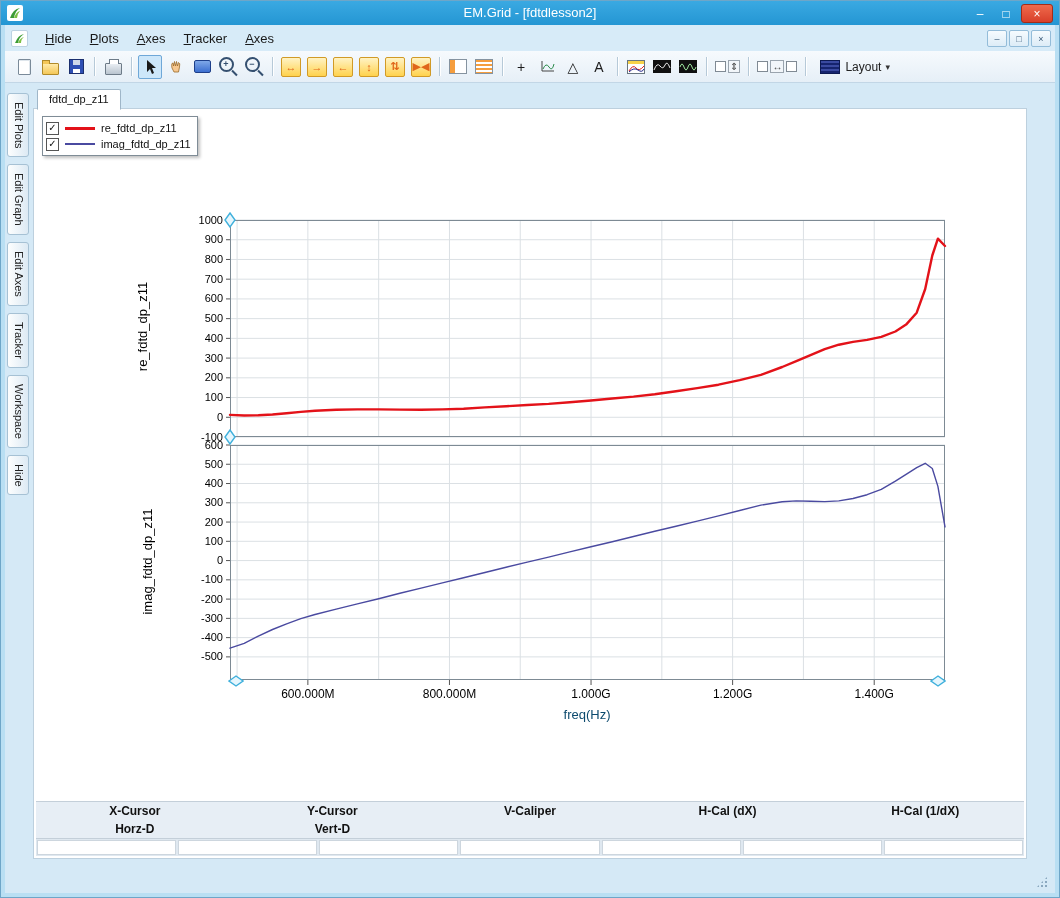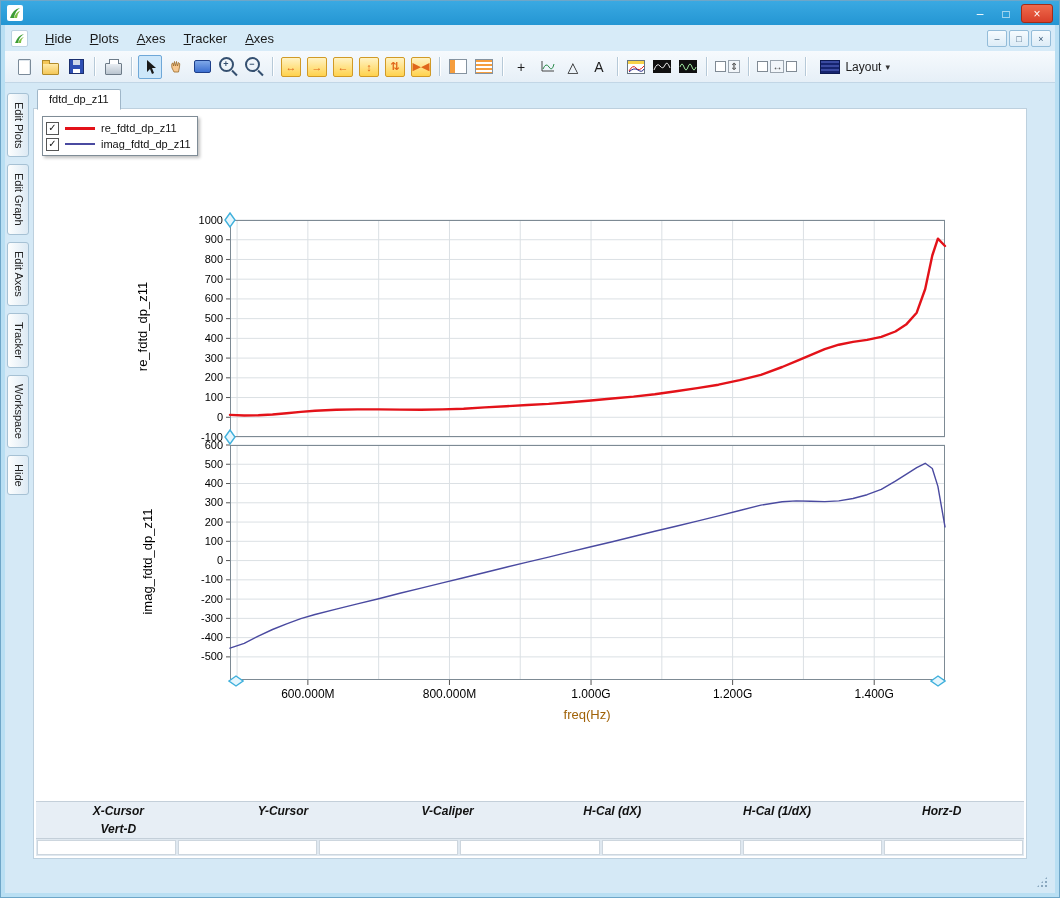--- a/index.html
+++ b/index.html
@@ -68,46 +68,47 @@
   .legend-label{font-size:11px;}
 
   
   .chart{position:absolute;}
   .c0{left:196px;top:111px;width:715px;height:217px;}
   .c1{left:196px;top:336px;width:715px;height:235px;}
   .chart svg{overflow:visible;font-family:"Liberation Sans","DejaVu Sans",sans-serif;}
   .ylabel{position:absolute;width:217px;text-align:center;transform:rotate(-90deg);font-size:13px;color:#000;}
   .y0{left:0px;top:210px;}
   .y1{left:5px;top:445px;}
-  .xlabel{position:absolute;left:453px;top:598px;width:200px;text-align:center;font-size:13px;color:#a16207;}
+  .xlabel{position:absolute;left:453px;top:598px;width:200px;text-align:center;font-size:13px;color:#0c4a6e;}
   .handle{position:absolute;line-height:0;}
 
   
   .status{position:absolute;left:2px;right:2px;bottom:2px;}
-  .st-head{display:grid;grid-template-columns:repeat(6,1fr);background:#e7eef5;border-top:1px solid #c4cfd9;border-bottom:1px solid #c4cfd9;font-style:italic;}
+  .st-head{display:grid;grid-template-columns:repeat(5,1fr);background:#e7eef5;border-top:1px solid #c4cfd9;border-bottom:1px solid #c4cfd9;}
   .st-h{font-size:12px;font-weight:bold;text-align:center;padding:2px 0;color:#111;}
   .st-vals{display:grid;grid-template-columns:repeat(7,1fr);gap:2px;padding:1px 1px;background:#dfe8f0;}
   .st-v{background:#fff;border:1px solid #cdd6de;height:13px;}
 
   .grip{position:absolute;right:7px;bottom:5px;width:12px;height:12px;
     background-image:radial-gradient(#8aa8bf 1.2px,transparent 1.3px);background-size:4px 4px;
     clip-path:polygon(100% 0,100% 100%,0 100%);}
 </style>
 </head>
 <body>
 
 <div class="win">
 
   <div class="titlebar">
     <span class="app-icon">
       <svg width="12" height="12">
           <path d="M1 11 Q4 2 11 1 Q6 4 5 11 Z" fill="#3c9b35"></path>
           <path d="M5 11 Q7 5 11 4 Q8 7 8 11 Z" fill="#7cc043"></path>
         </svg>
     </span>
+    <span class="title">EM.Grid - [fdtdlesson2]</span>
     <span class="cap-btns">
       <span class="cap">–</span>
       <span class="cap">□</span>
       <span class="cap close">×</span>
     </span>
   </div>
 
   <div class="menubar">
     <span class="menu-icon">
       <svg width="11" height="11">

